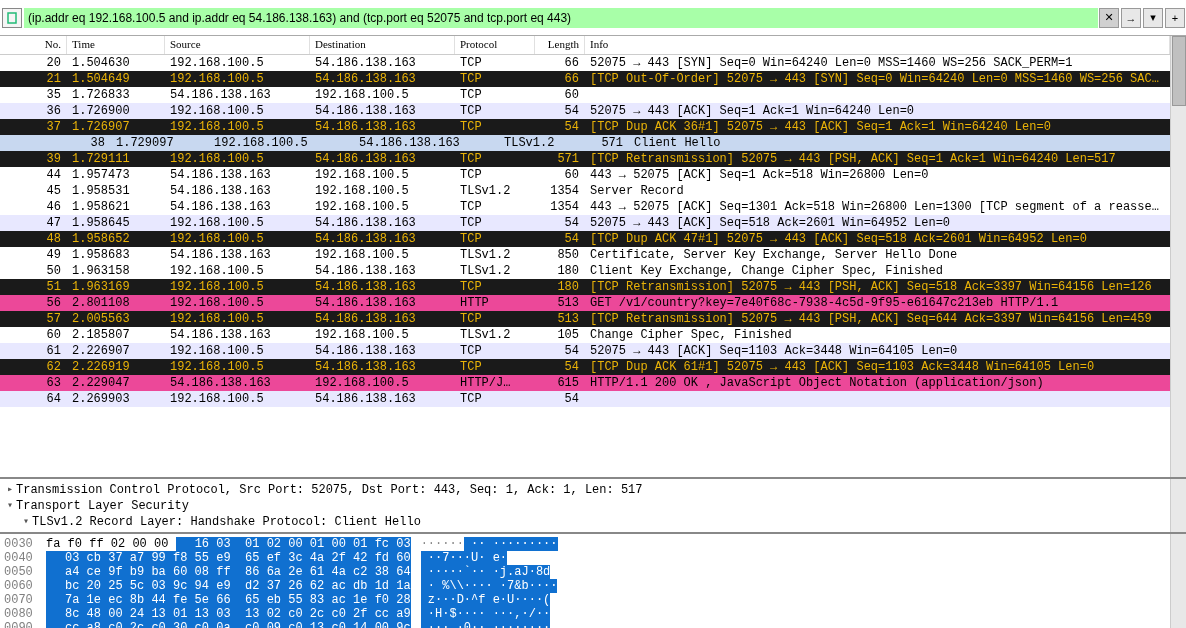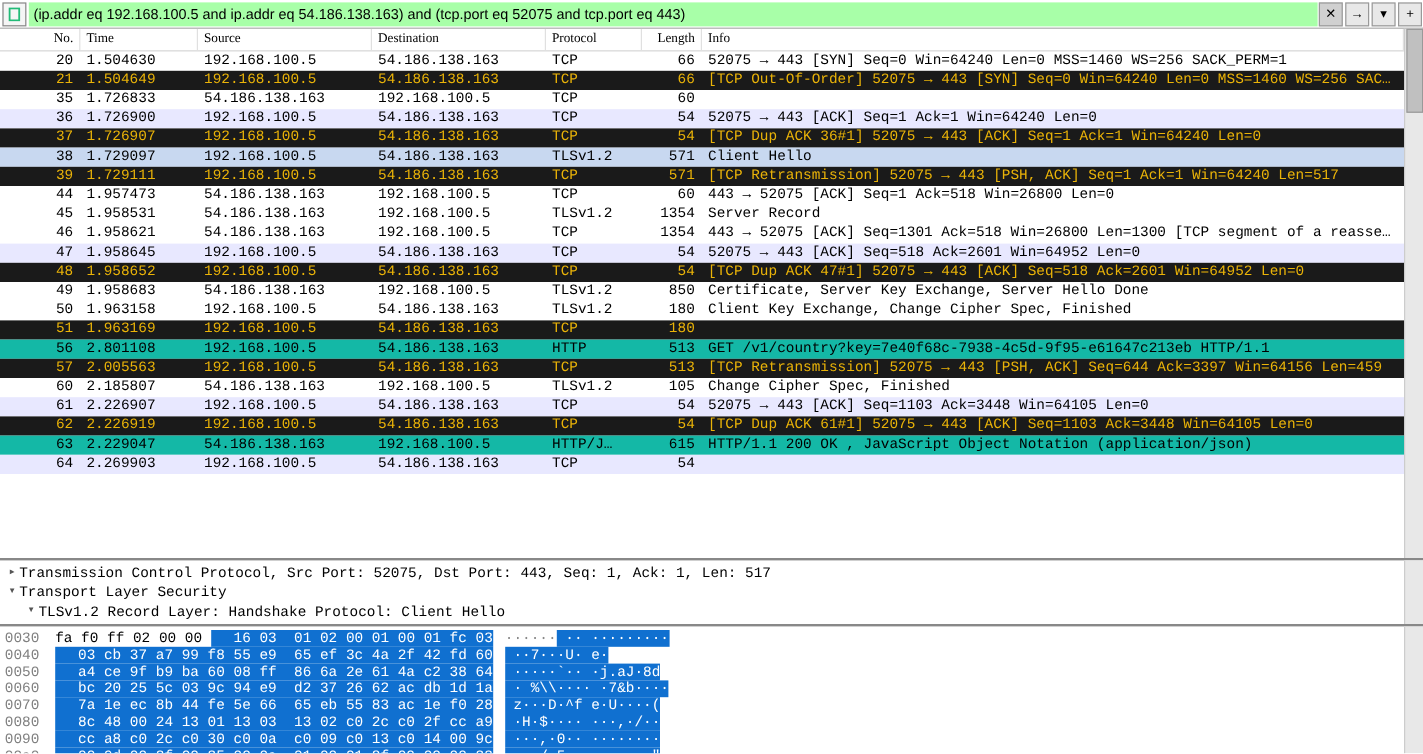--- a/index.html
+++ b/index.html
@@ -1,20 +1,20 @@
 <!DOCTYPE html>
 <html><head>
 <meta charset="utf-8">
 <style>
 * { margin: 0; padding: 0; box-sizing: border-box; }
 body { font-family: "Segoe UI", Tahoma, sans-serif; font-size: 11px; background: #fff; width: 1186px; height: 628px; overflow: hidden; display: flex; flex-direction: column; }
 .mono { font-family: "Consolas", "Courier New", monospace; font-size: 12px; }
 
 
-.filter-bar { display: flex; align-items: center; height: 24px; border-bottom: 1px solid #aaa; }
+.filter-bar { display: flex; align-items: center; height: 36px; border-bottom: 1px solid #aaa; }
 .filter-icon { width: 20px; height: 20px; display: flex; align-items: center; justify-content: center; border: 1px solid #888; margin: 1px 2px; background: #f5f5f5; }
 .filter-input { flex: 1; height: 20px; border: none; background: #a8ffa8; padding: 0 4px; font-size: 12px; outline: none; }
 .filter-btn { width: 20px; height: 20px; border: 1px solid #999; background: #e8e8e8; margin: 0 1px; display: flex; align-items: center; justify-content: center; font-size: 11px; }
 .filter-btn.dk { background: #d0d0d0; }
 
 
 .packet-list { flex: 0 0 auto; height: 443px; border-bottom: 2px solid #888; display: flex; }
 .pl-body { flex: 1; overflow: hidden; }
 .pl-scrollbar { width: 16px; background: #e8e8e8; border-left: 1px solid #ccc; position: relative; }
 .pl-thumb { position: absolute; left: 1px; width: 14px; background: #c0c0c0; border: 1px solid #999; }
@@ -23,29 +23,29 @@
 .pl-header .col { padding: 2px 5px; border-right: 1px solid #e0e0e0; font-weight: normal; font-family: Liberation Serif, serif; }
 .col-no { width: 67px; text-align: right; padding-right: 6px; }
 .col-time { width: 98px; }
 .col-src { width: 145px; }
 .col-dst { width: 145px; }
 .col-proto { width: 80px; }
 .col-len { width: 50px; text-align: right; padding-right: 6px; }
 .col-info { flex: 1; white-space: nowrap; overflow: hidden; text-overflow: ellipsis; }
 
 .pl-rows { }
-.pl-row { display: flex; height: 16px; line-height: 15px; }
+.pl-row { display: flex; height: 16px; line-height: 15px; align-items: center; }
 .pl-row .col { padding: 0 5px; white-space: nowrap; overflow: hidden; }
 .pl-row .col-no { text-align: right; padding-right: 6px; }
 .pl-row .col-len { text-align: right; padding-right: 6px; }
 
 .row-normal { background: #fff; color: #000; }
 .row-dark   { background: #1a1a1a; color: #eab308; }
-.row-sel    { background: #c8d8f0; color: #000; }
-.row-green  { background: #14b8a6; color: #000; }
+.row-sel    { background: #c8d8f0; color: #000; padding-left: 44px; }
+.row-green  { background: #ec4899; color: #000; }
 .row-light2 { background: #e8e8ff; color: #000; }
 
 
 .details { flex: 0 0 auto; height: 55px; border-bottom: 2px solid #888; display: flex; }
 .details-body { flex: 1; overflow: hidden; padding: 3px 4px; }
 .details-sb { width: 16px; background: #e8e8e8; border-left: 1px solid #ccc; }
 .dline { display: flex; align-items: center; line-height: 16px; }
 .dtri { width: 12px; text-align: center; font-size: 10px; color: #555; }
 
 
@@ -222,20 +222,21 @@
           <div class="col col-len">180</div>
           <div class="col col-info">Client Key Exchange, Change Cipher Spec, Finished</div>
         </div>
         <div class="pl-row row-dark">
           <div class="col col-no">51</div>
           <div class="col col-time">1.963169</div>
           <div class="col col-src">192.168.100.5</div>
           <div class="col col-dst">54.186.138.163</div>
           <div class="col col-proto">TCP</div>
           <div class="col col-len">180</div>
+          <div class="col col-info">[TCP Retransmission] 52075 → 443 [PSH, ACK] Seq=518 Ack=3397 Win=64156 Len=126</div>
         </div>
         <div class="pl-row row-green">
           <div class="col col-no">56</div>
           <div class="col col-time">2.801108</div>
           <div class="col col-src">192.168.100.5</div>
           <div class="col col-dst">54.186.138.163</div>
           <div class="col col-proto">HTTP</div>
           <div class="col col-len">513</div>
           <div class="col col-info">GET /v1/country?key=7e40f68c-7938-4c5d-9f95-e61647c213eb HTTP/1.1</div>
         </div>

